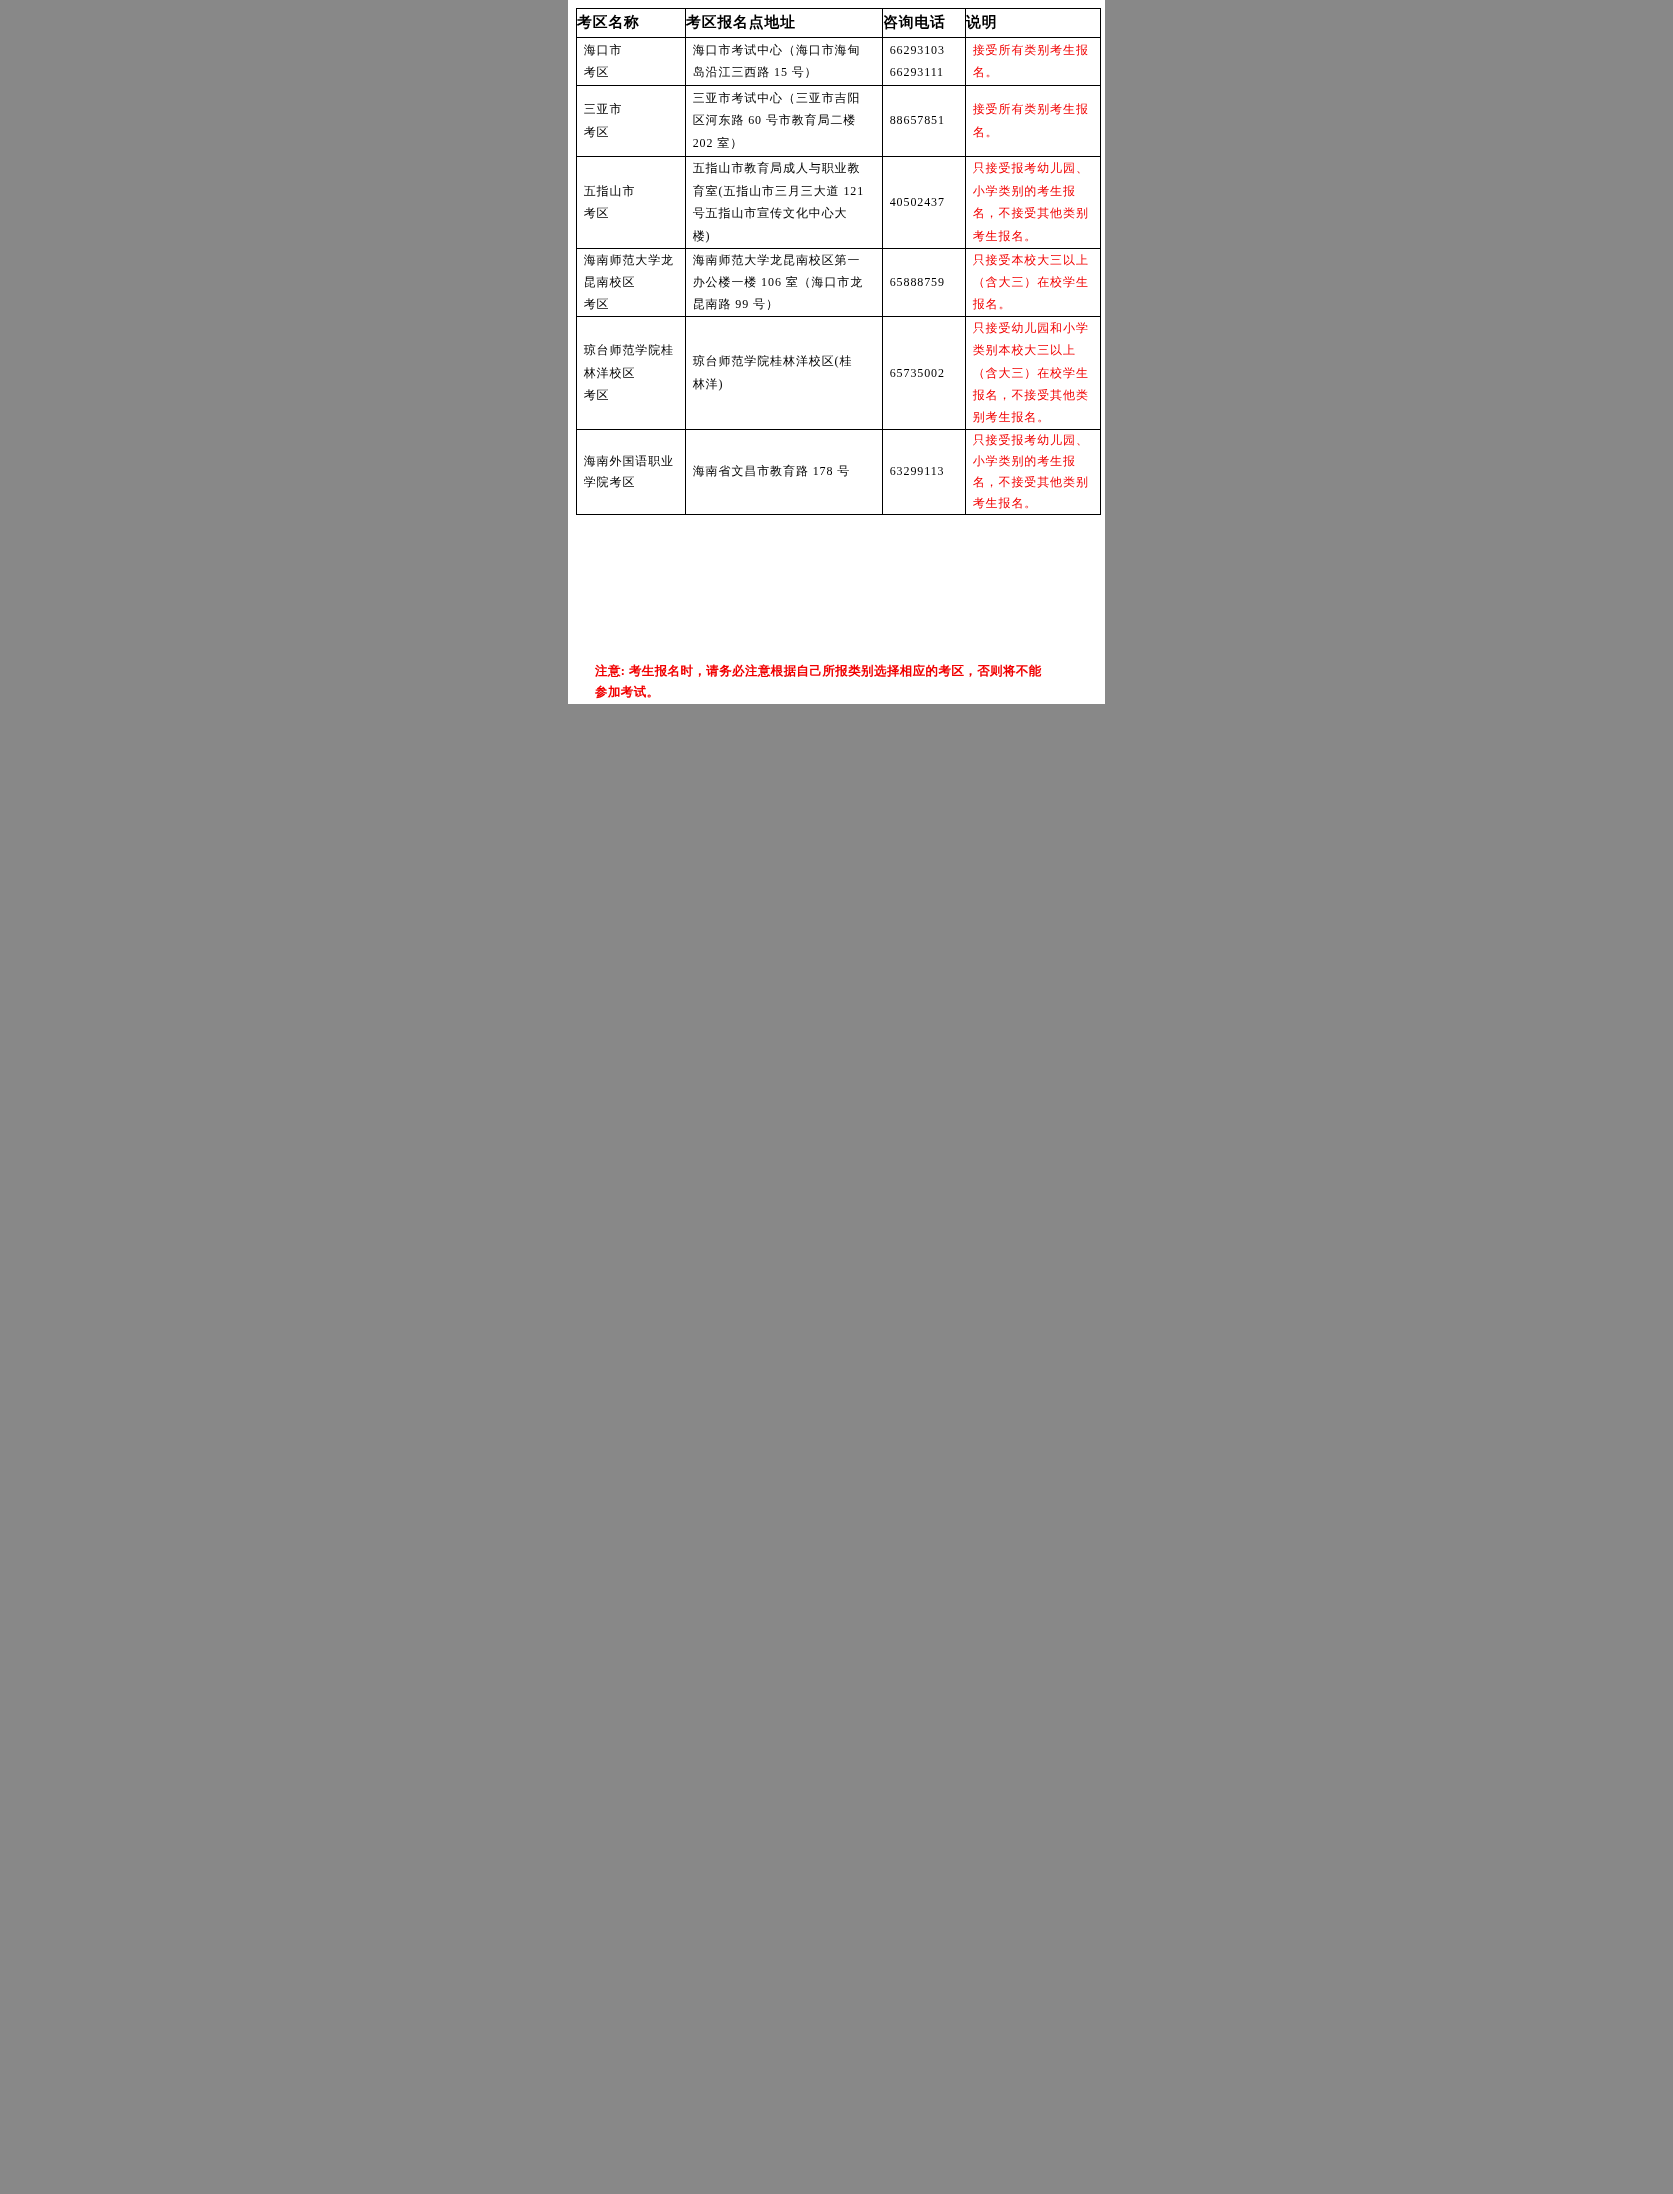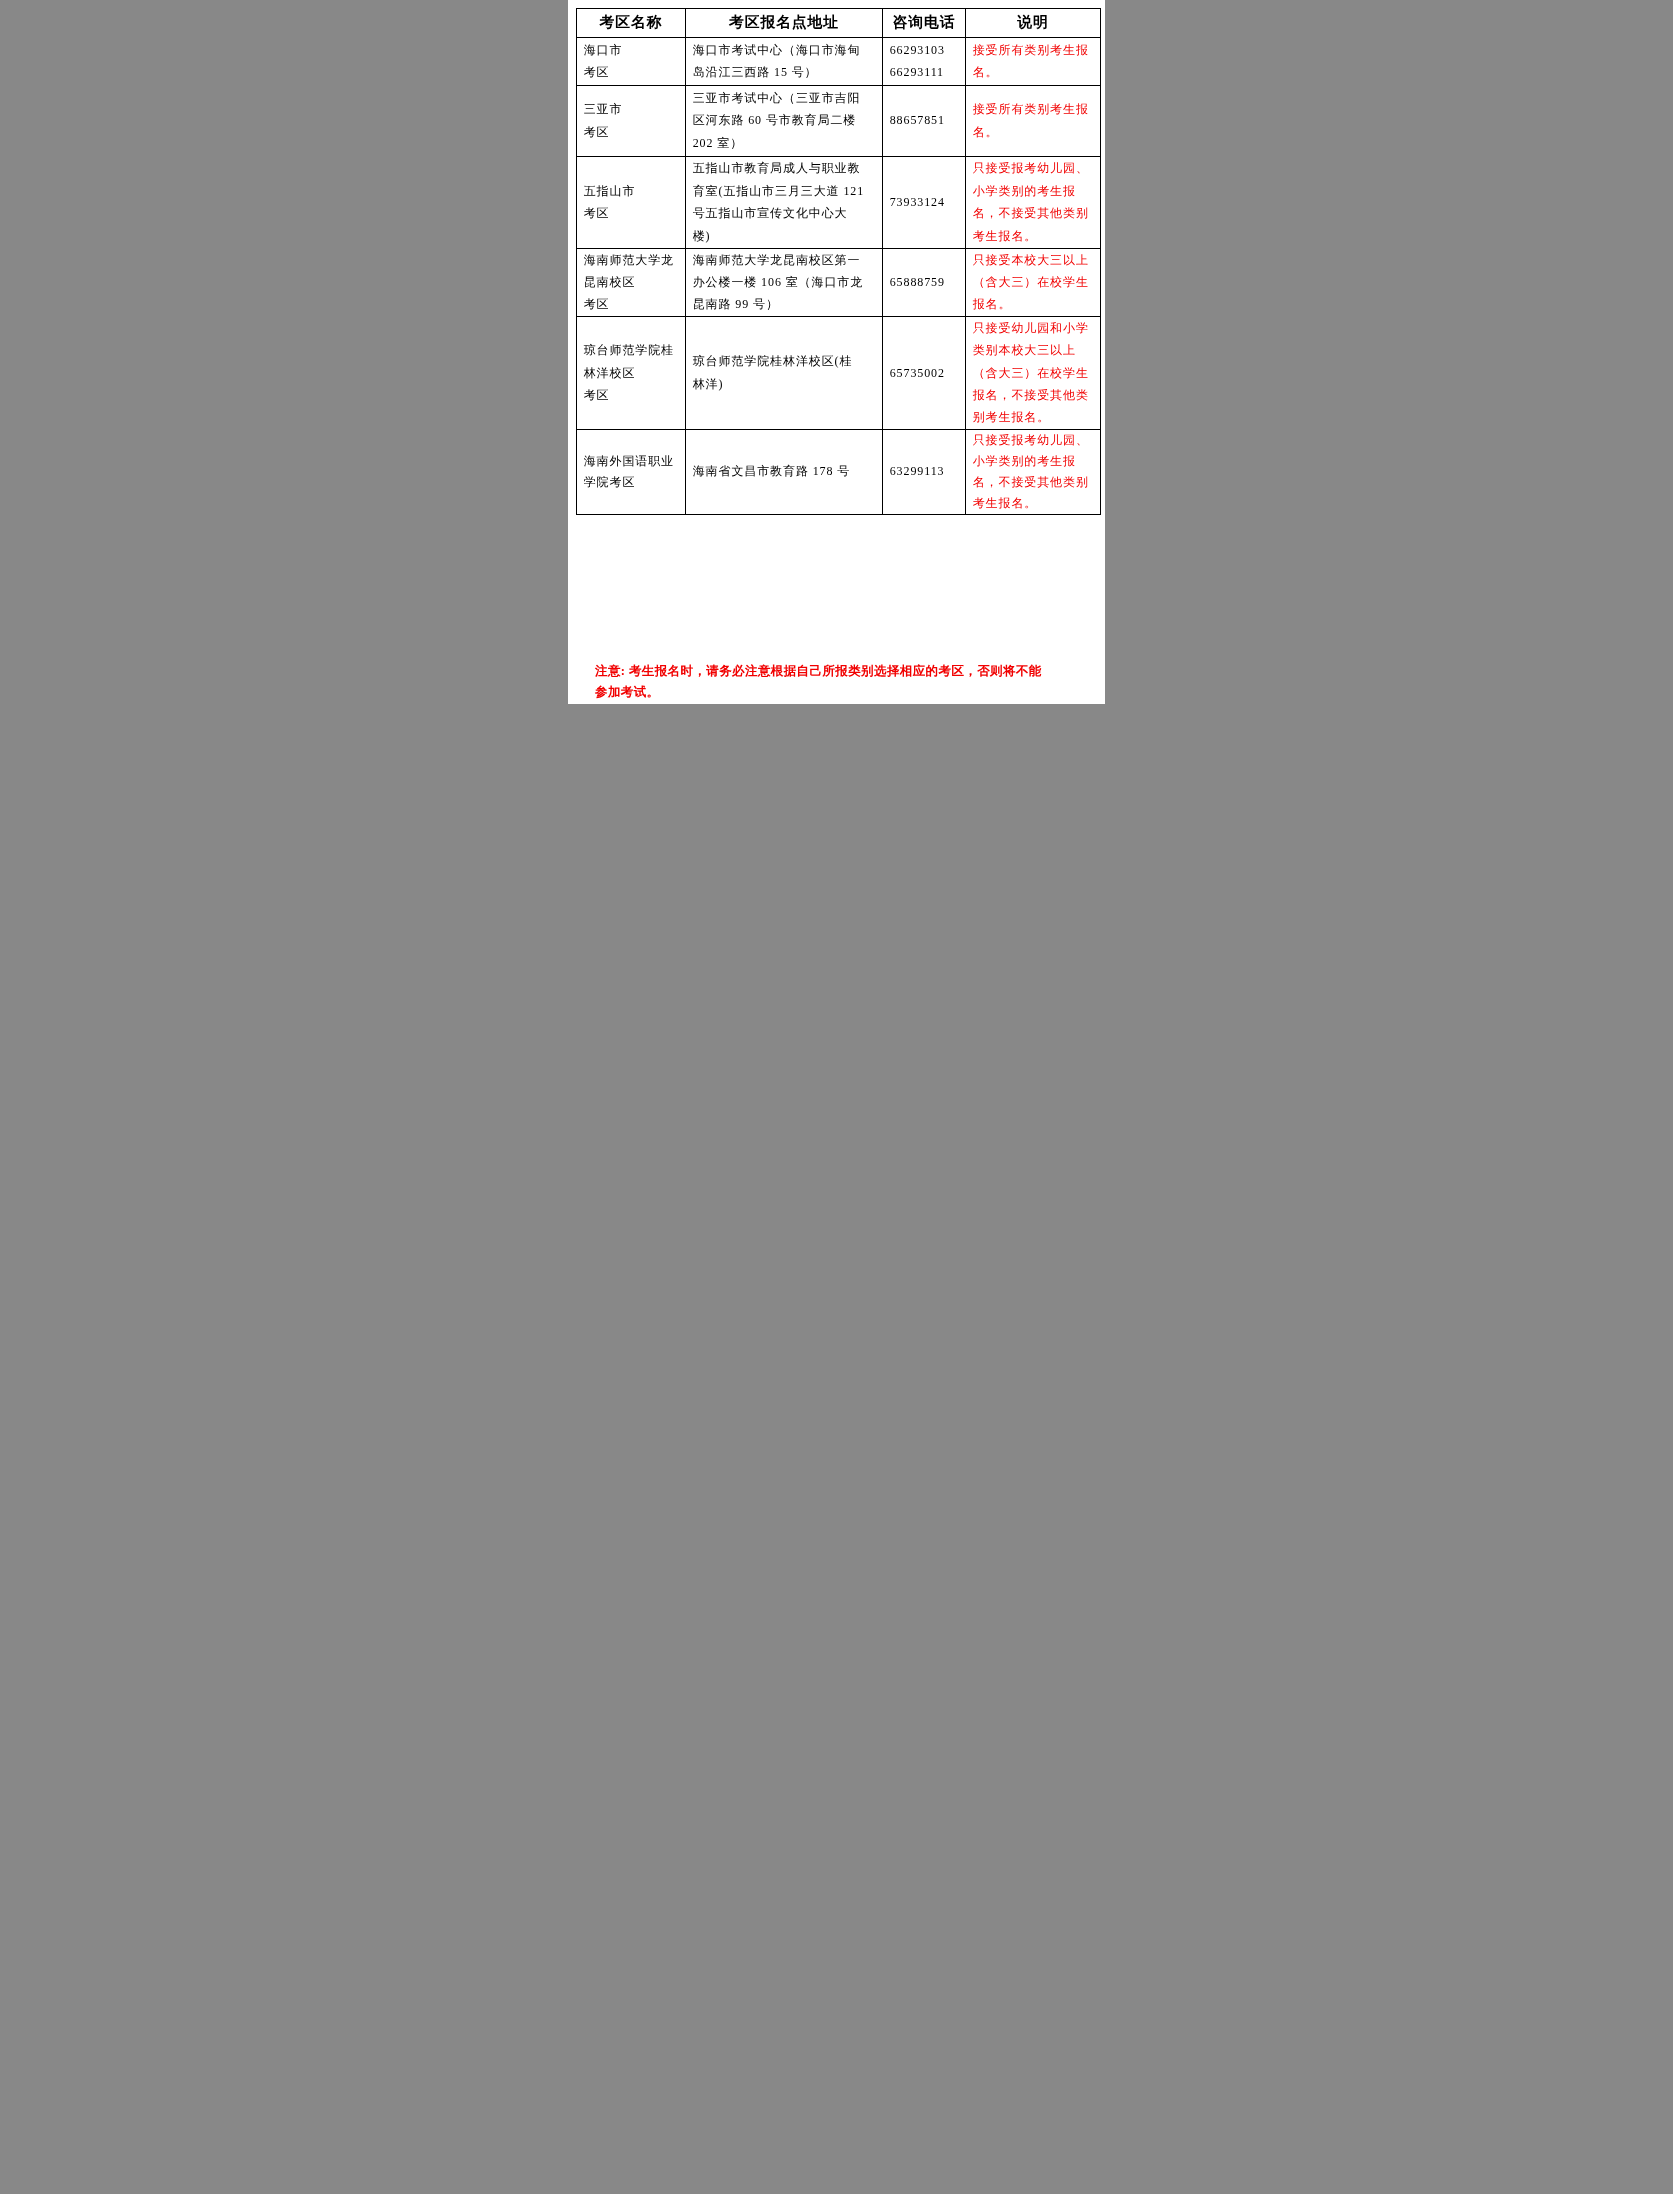--- a/index.html
+++ b/index.html
@@ -34,21 +34,21 @@
     vertical-align: middle;
     overflow: hidden;
   }
   table.exam-table thead th {
     border-top-width: 0.4px;
     border-bottom-width: 1.3px;
     font-family: "Liberation Sans", "DejaVu Sans", sans-serif;
     font-weight: bold;
     font-size: 14.8px;
     letter-spacing: 0.9px;
-    text-align: center;
+    text-align: left;
     padding: 0;
   }
   table.exam-table tbody tr:last-child td { border-bottom-width: 1.3px; }
 
   table.exam-table td {
     font-size: 12px;
     line-height: 22.4px;
     letter-spacing: 0.9px;
     text-align: left;
     padding: 0 4.5px 0 6.7px;
@@ -122,21 +122,21 @@
         <td class="note-cell">接受所有类别考生报
 名。</td>
       </tr>
       <tr class="r3">
         <td>五指山市
 考区</td>
         <td>五指山市教育局成人与职业教
 育室(五指山市三月三大道 121
 号五指山市宣传文化中心大
 楼)</td>
-        <td>73933124</td>
+        <td>40502437</td>
         <td class="note-cell">只接受报考幼儿园、
 小学类别的考生报
 名，不接受其他类别
 考生报名。</td>
       </tr>
       <tr class="r4">
         <td>海南师范大学龙
 昆南校区
 考区</td>
         <td>海南师范大学龙昆南校区第一

